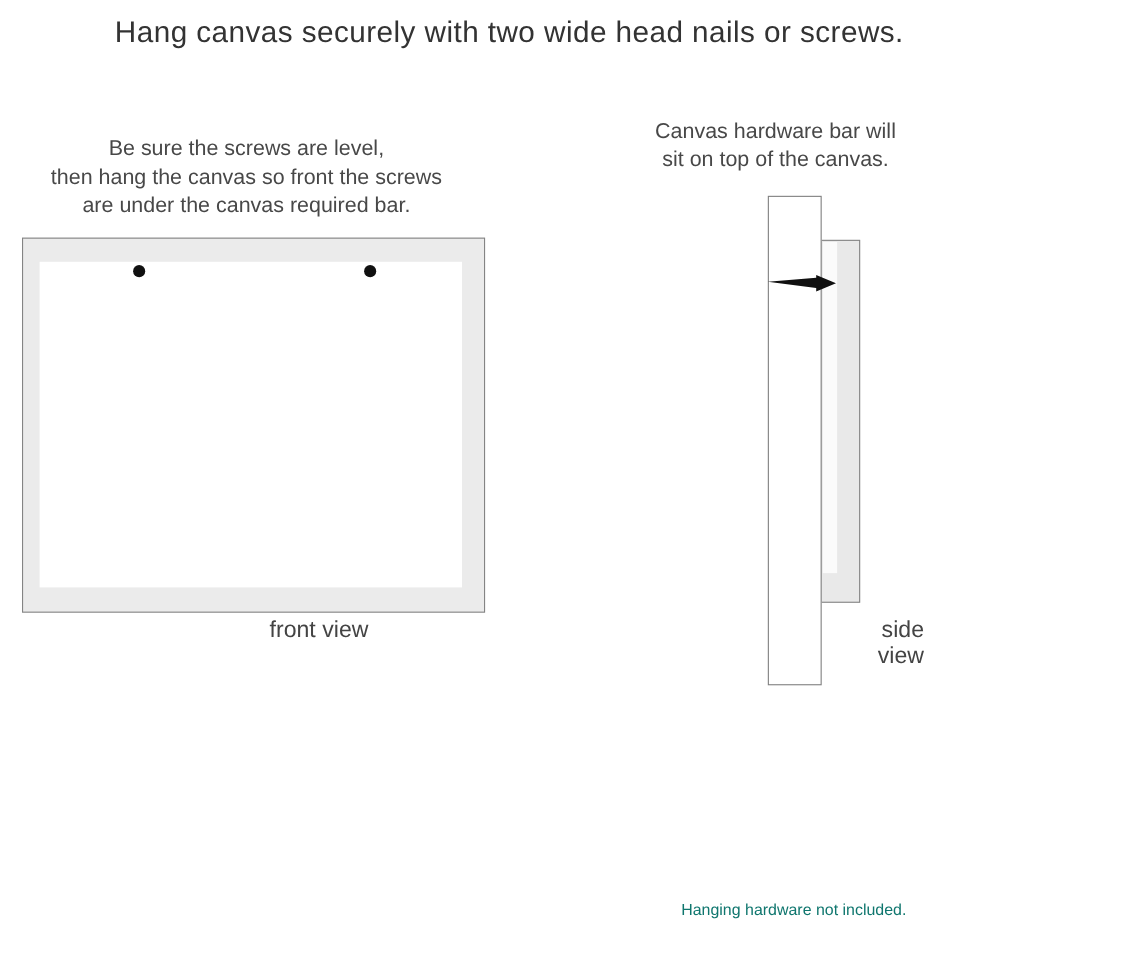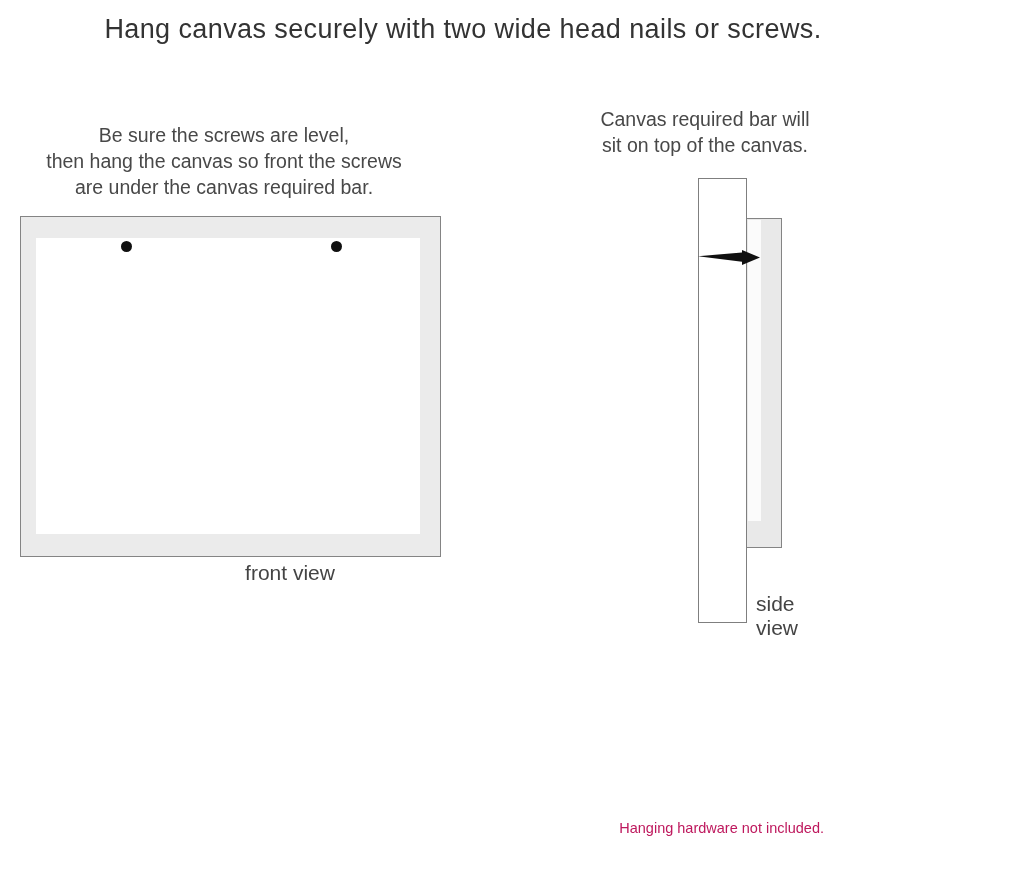--- a/index.html
+++ b/index.html
@@ -86,47 +86,47 @@
     width: 80px; height: 30px;
   }
 
   .view-label {
     position: absolute;
     font-size: 21px;
     font-weight: 300;
     color: #444444;
   }
   .label-front { left: 140px; top: 561px; width: 300px; text-align: center; }
-  .label-side  { left: 756px; top: 592px; }
+  .label-side  { left: 756px; top: 561px; text-align: right; }
 
   .footnote {
     position: absolute;
     right: 16px; top: 819px;
     text-align: left;
     font-size: 14.5px;
     font-weight: 300;
     line-height: 19px;
-    color: #be185d;
+    color: #0f766e;
   }
 </style>
 </head>
 <body>
 
 <div class="page">
 
   <div class="title">Hang canvas securely with two wide head nails or screws.</div>
 
   <div class="para para-left">
     <div>Be sure the screws are level,</div>
     <div>then hang the canvas so front the screws</div>
     <div>are under the canvas required bar.</div>
   </div>
 
   <div class="para para-right">
-    <div>Canvas required bar will</div>
+    <div>Canvas hardware bar will</div>
     <div>sit on top of the canvas.</div>
   </div>
 
   <div class="front-canvas">
     <div class="front-inner"></div>
     <div class="screw-dot left"></div>
     <div class="screw-dot right"></div>
   </div>
   <div class="view-label label-front">front view</div>
 

